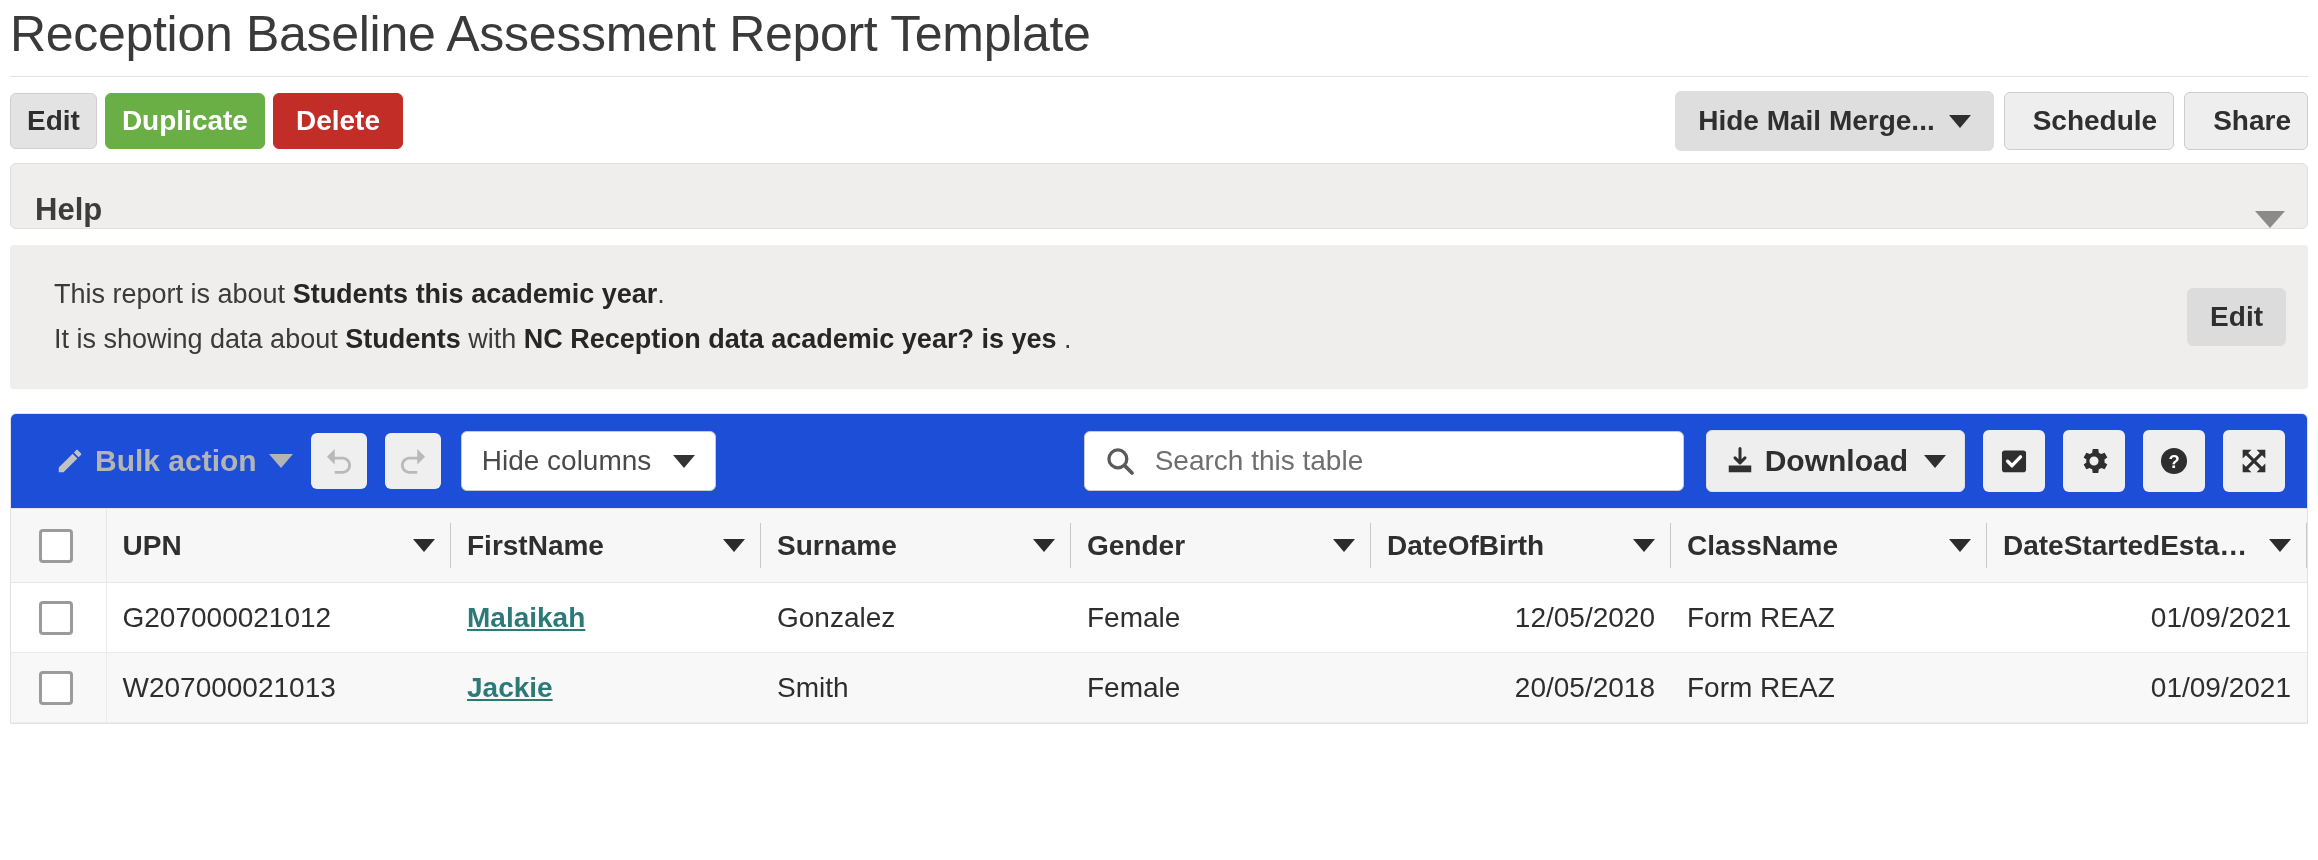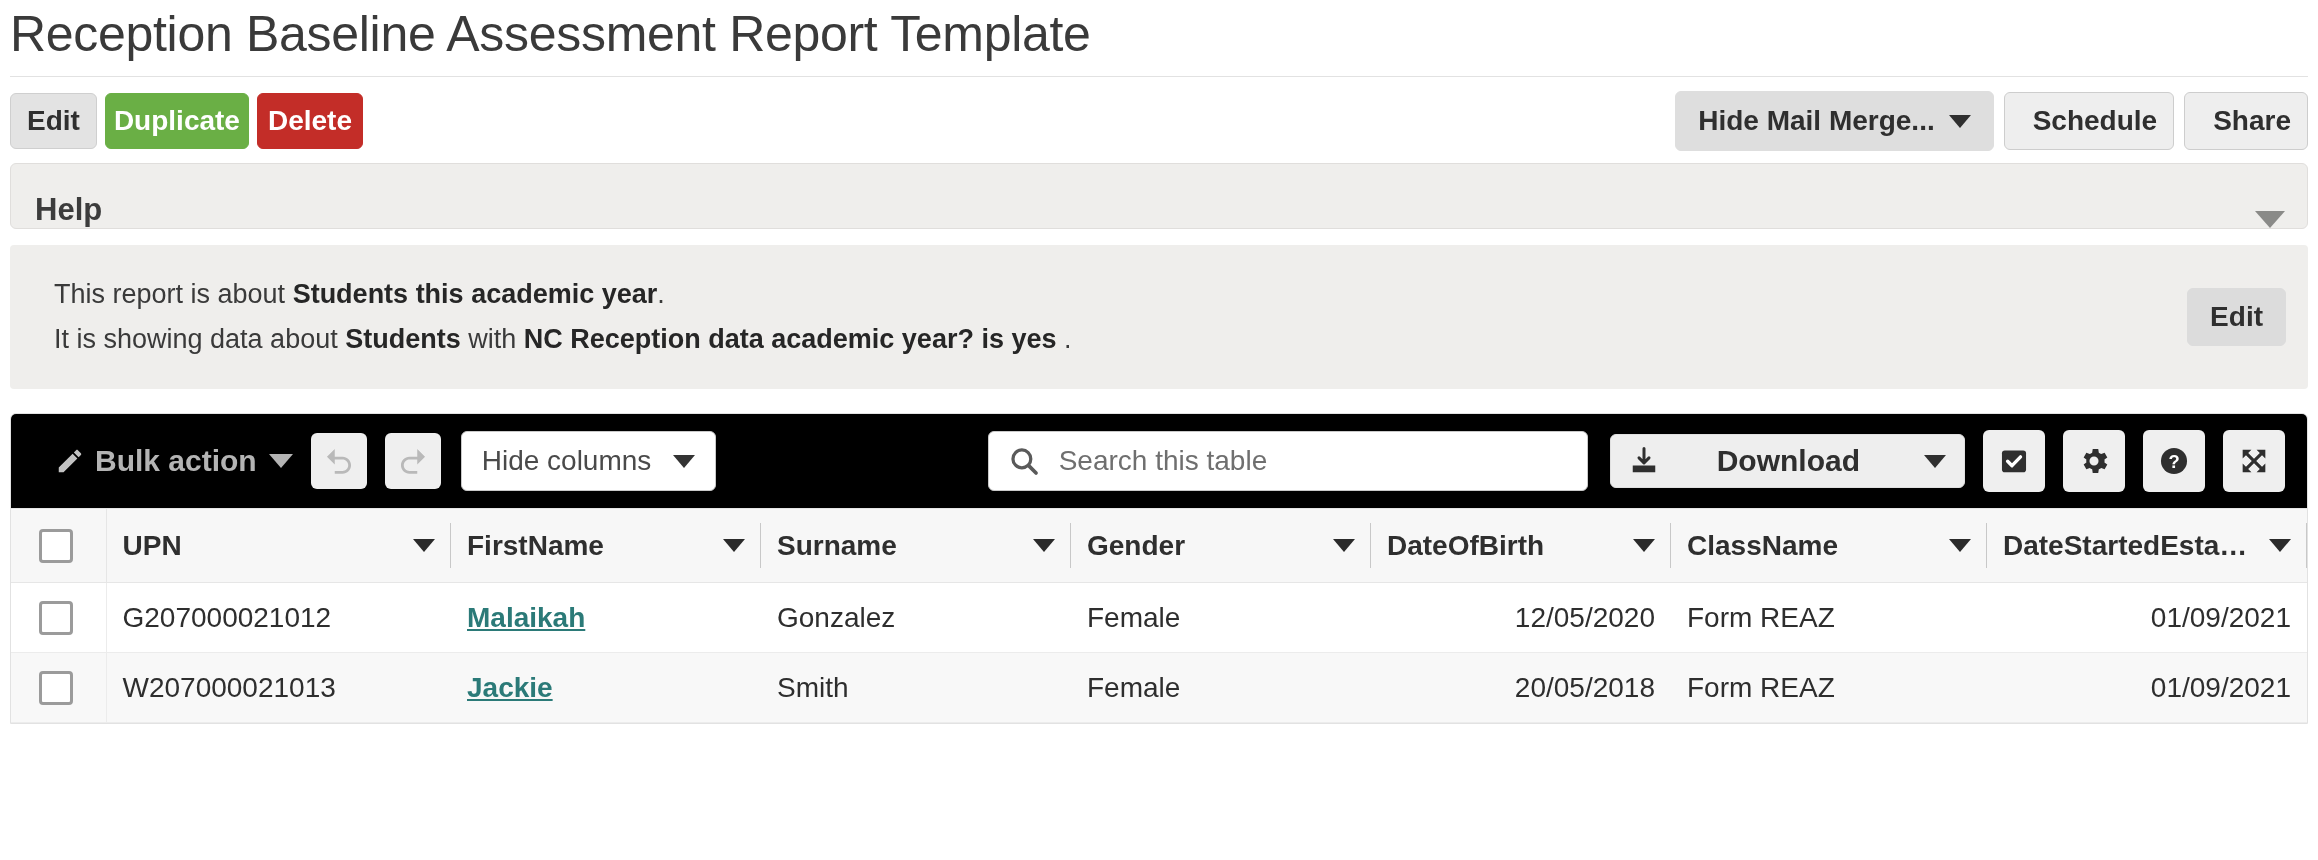--- a/index.html
+++ b/index.html
@@ -52,27 +52,27 @@
   }
   .btn-default {
     background: #e3e3e3;
     border-color: #cfcfcf;
     color: #2f2f2f;
   }
   .btn-green {
     background: #6aaf45;
     color: #ffffff;
     border-color: #6aaf45;
-    padding: 0 8px;
+    padding: 0 16px;
   }
   .btn-red {
     background: #c32d28;
     color: #ffffff;
     border-color: #c32d28;
-    padding: 0 10px;
+    padding: 0 22px;
   }
   .action-bar .spacer { flex: 1 1 auto; }
   .btn-mailmerge {
     background: #dedede;
     border-color: #dedede;
     color: #2f2f2f;
     padding: 0 22px;
     height: 60px;
   }
   .btn-ghost {
@@ -153,21 +153,21 @@
     border-top-left-radius: 6px;
     border-top-right-radius: 6px;
     background: #ffffff;
     overflow: hidden;
   }
   .table-toolbar {
     display: flex;
     align-items: center;
     height: 94px;
     padding: 0 22px 0 44px;
-    background: #000000;
+    background: #1d4ed8;
   }
   .bulk-action {
     display: inline-flex;
     align-items: center;
     color: #b4b4b4;
     font-size: 30px;
     font-weight: 700;
     cursor: default;
     white-space: nowrap;
   }
@@ -229,33 +229,32 @@
     flex: 1 1 auto;
     font-size: 28px;
     color: #4a4a4a;
     margin-left: 16px;
     font-family: "Liberation Sans", sans-serif;
     background: transparent;
   }
   .search-input::placeholder { color: #6f6f6f; }
   .btn-download {
     margin-left: 22px;
-    height: 54px;
+    height: 62px;
     background: #eeeeee;
     border: 1px solid #e0e0e0;
     border-radius: 6px;
     display: inline-flex;
     align-items: center;
     padding: 0 18px;
     font-size: 30px;
     font-weight: 700;
     color: #2f2f2f;
     cursor: pointer;
     white-space: nowrap;
-    gap: 48px;
   }
   .btn-download .caret { border-top-color: #2f2f2f; margin-left: 16px; }
   .icon-btn {
     width: 62px; height: 62px;
     background: #efefef;
     border-radius: 6px;
     display: inline-flex;
     align-items: center;
     justify-content: center;
     margin-left: 18px;

